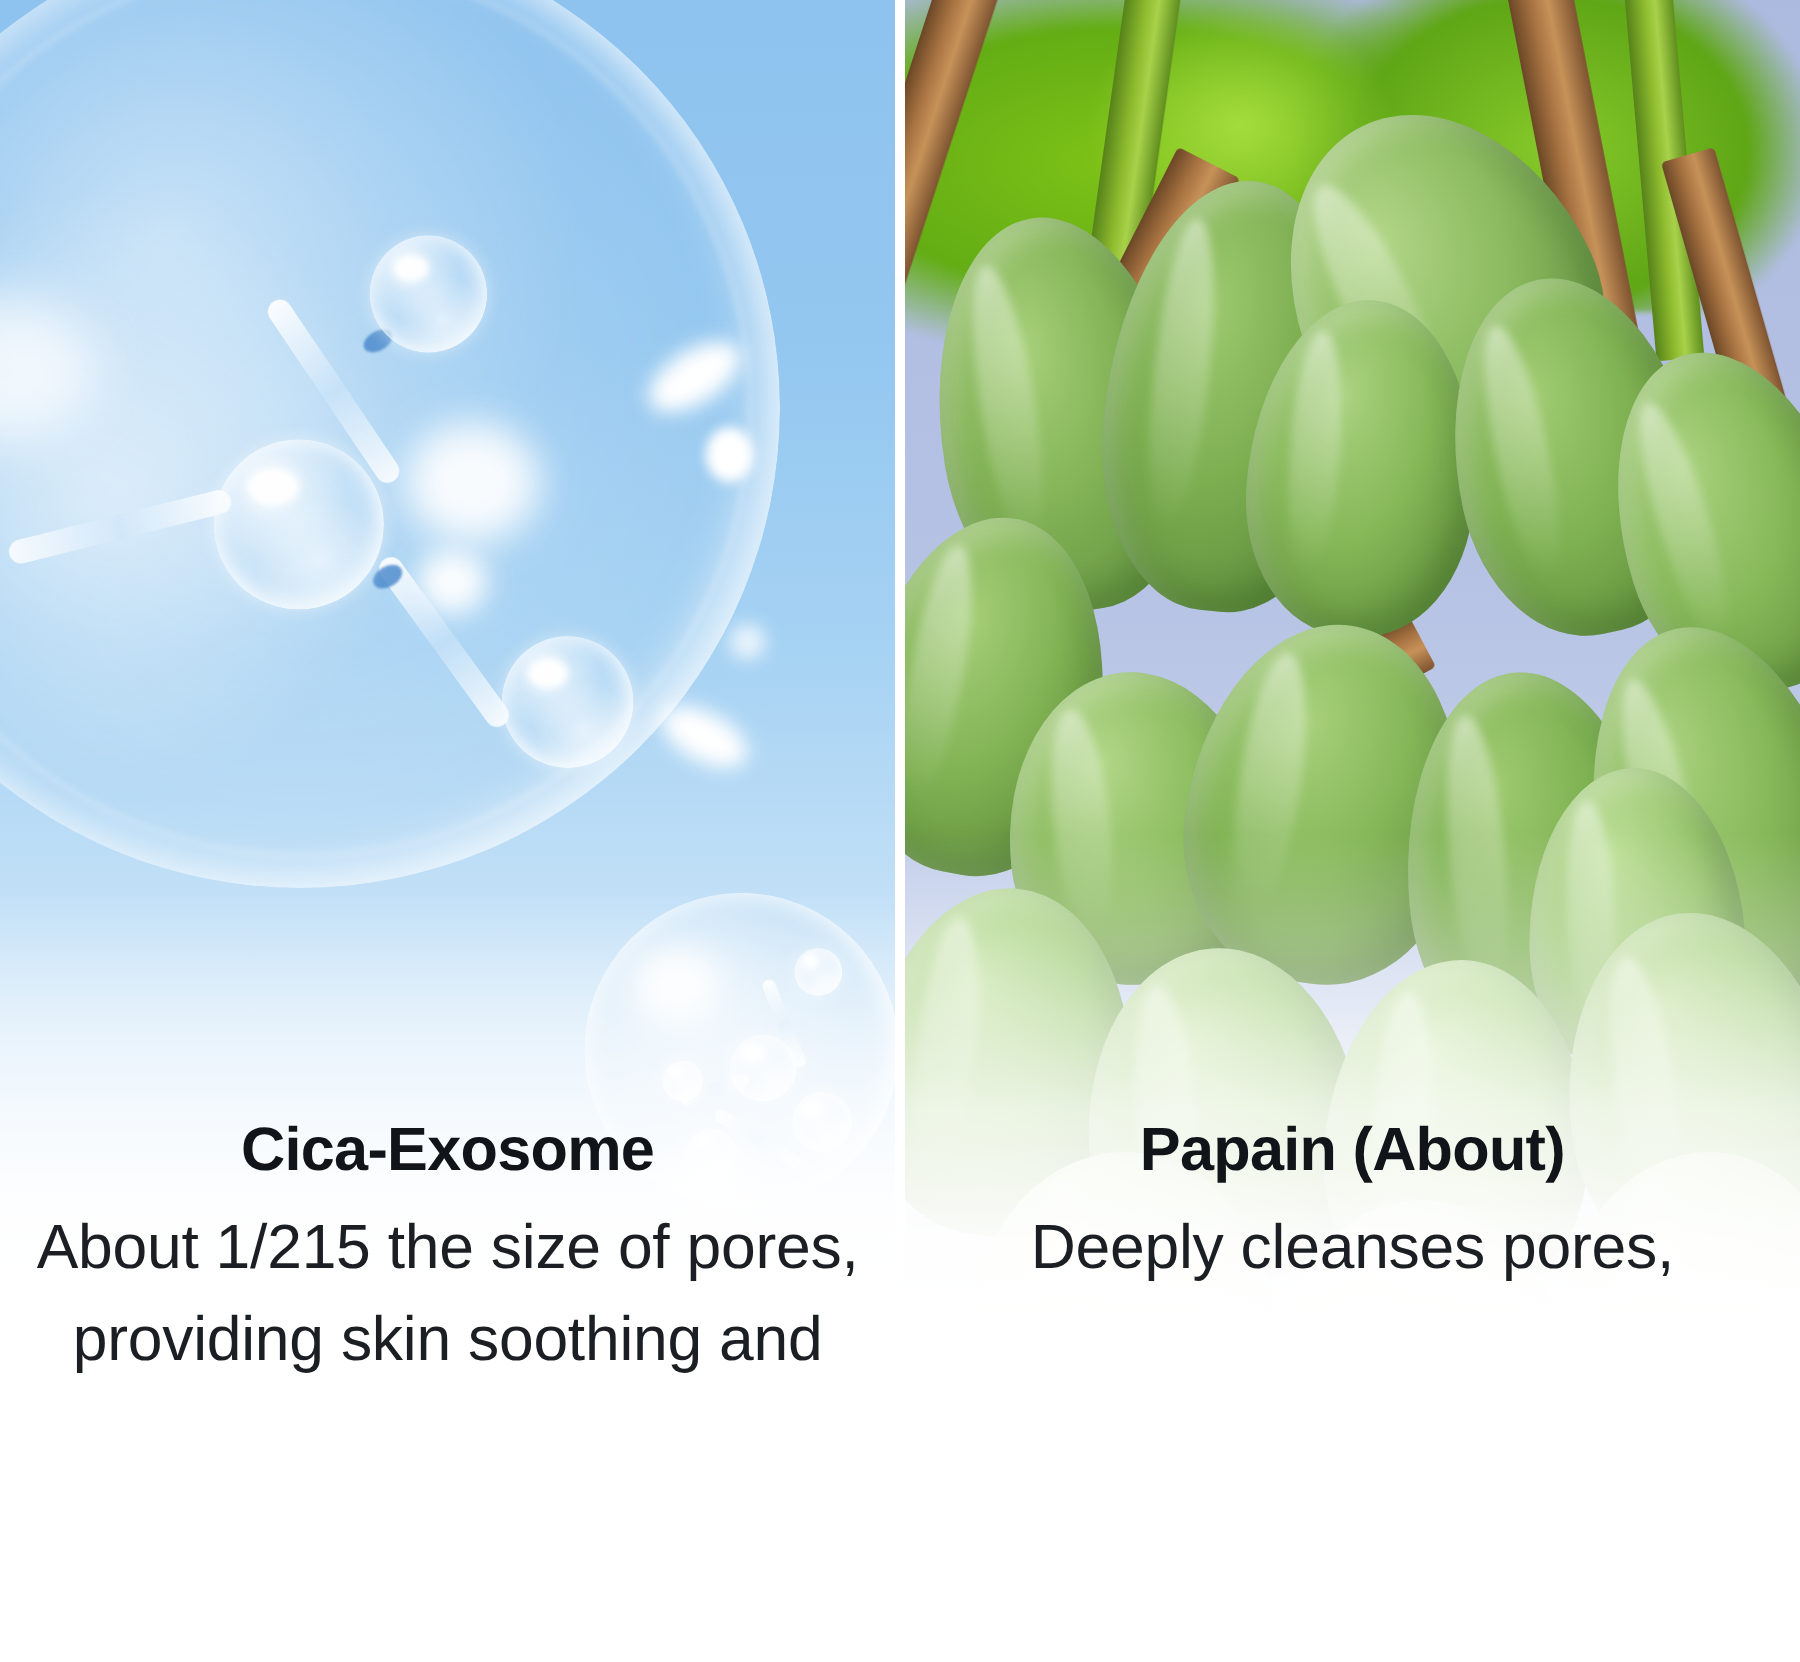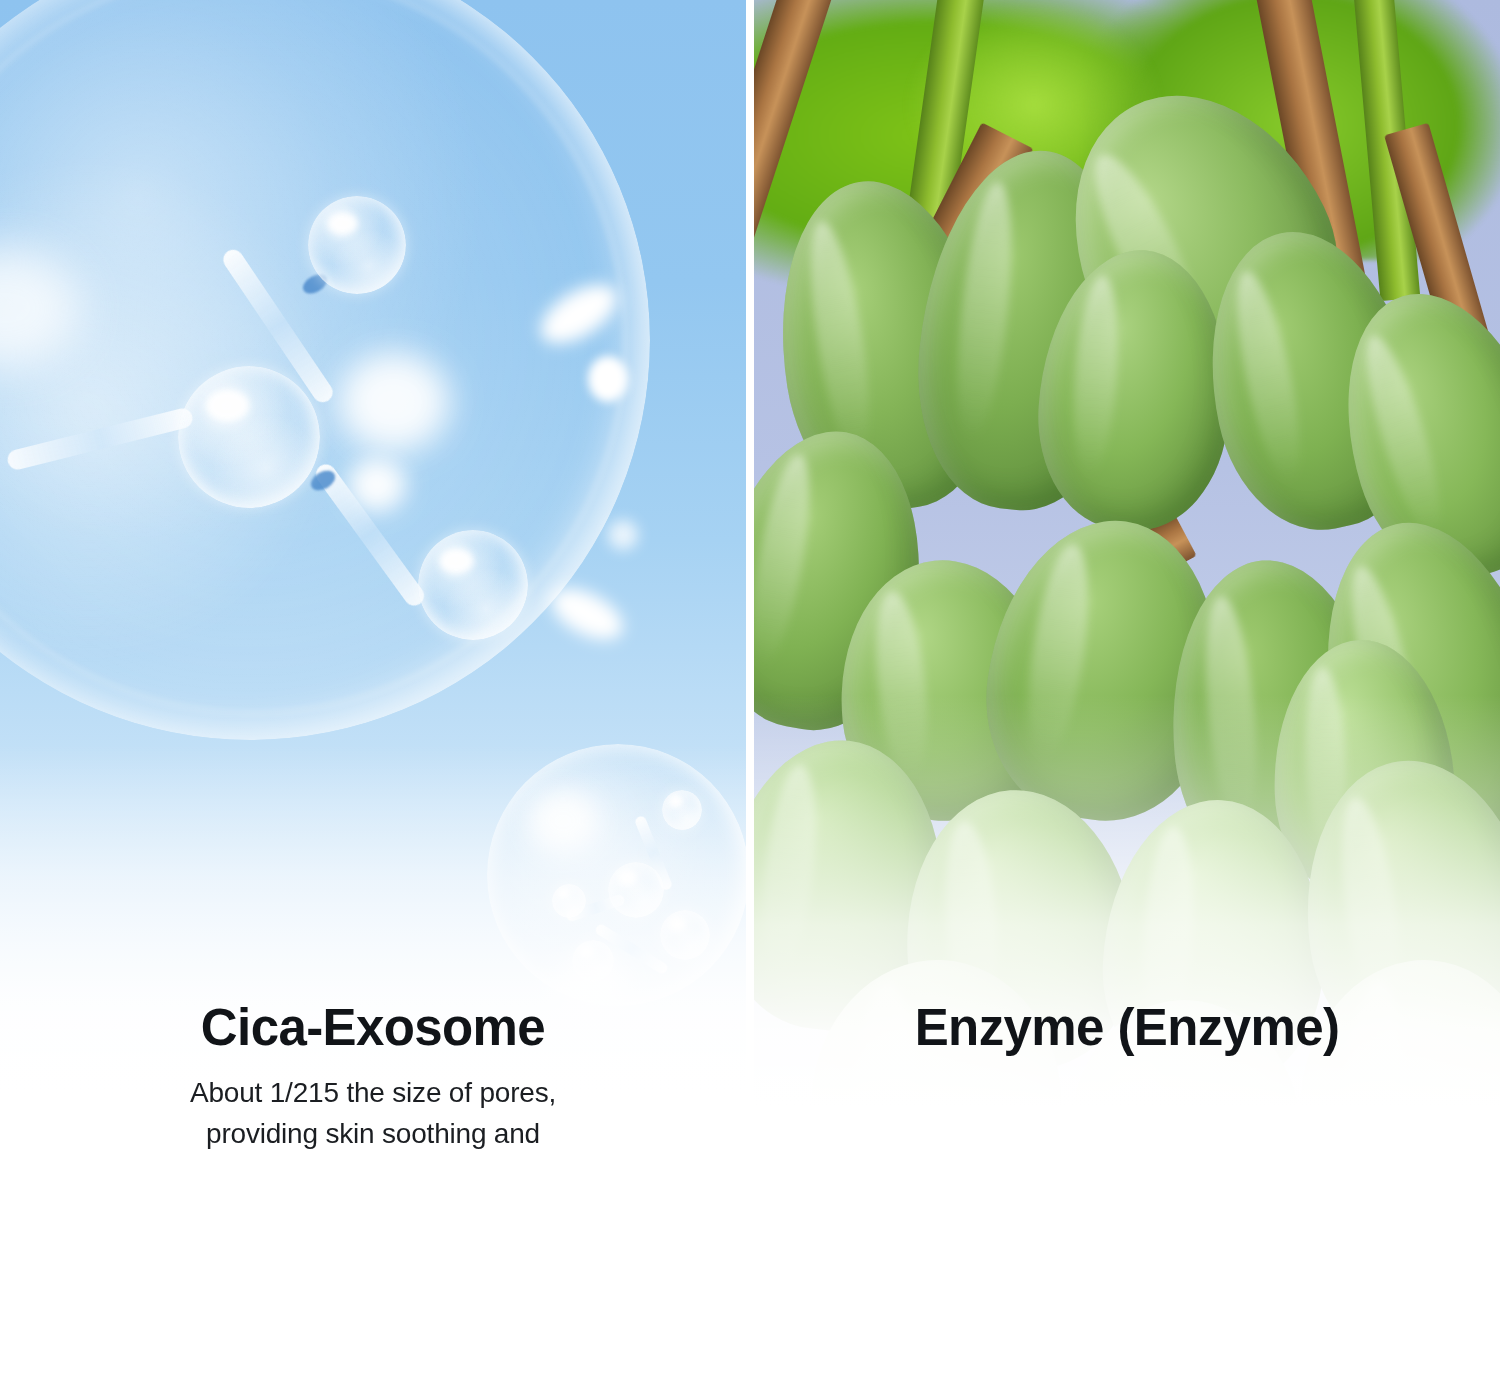--- a/index.html
+++ b/index.html
@@ -173,21 +173,21 @@
     background:linear-gradient(to bottom, rgba(255,255,255,0) 0%, rgba(255,255,255,.35) 22%, rgba(255,255,255,.80) 48%, rgba(255,255,255,.97) 70%, #ffffff 86%);
   }
 
   
   .caption{position:absolute;left:0;right:0;bottom:0;z-index:9;text-align:center;padding:0 24px 6px;box-sizing:border-box;}
   .caption-title{
     font-size:51px;font-weight:700;color:#111418;letter-spacing:-.6px;
     line-height:1.06;margin:0 0 18px 0;
   }
   .caption-body{
-    font-size:28px;font-weight:300;color:#1b1e22;line-height:1.46;margin:0;
+    font-size:52px;font-weight:300;color:#1b1e22;line-height:1.46;margin:0;
     letter-spacing:-.2px;
   }
   .caption-left{bottom:14px;}
   .caption-right{bottom:14px;}
 </style>
 </head>
 <body>
 
 <div class="stage">
 
@@ -286,18 +286,18 @@
       <div class="papaya" style="left:350px;top:800px;width:220px;height:290px;transform:rotate(3deg);background:radial-gradient(ellipse at 40% 26%,#c9e6aa 0%,#a6d080 46%,#7aa758 90%);"></div>
       <div class="papaya" style="left:552px;top:760px;width:226px;height:300px;transform:rotate(-8deg);background:radial-gradient(ellipse at 40% 26%,#c2e09f 0%,#9fcb78 46%,#74a253 90%);"></div>
       <div class="papaya" style="left:58px;top:960px;width:250px;height:250px;transform:rotate(2deg);background:radial-gradient(ellipse at 42% 26%,#d7edc3 0%,#bcdc9d 48%,#97bf7a 92%);"></div>
       <div class="papaya" style="left:316px;top:1000px;width:230px;height:230px;transform:rotate(-3deg);background:radial-gradient(ellipse at 42% 26%,#dcf0cb 0%,#c3e1a7 48%,#a0c684 92%);"></div>
       <div class="papaya" style="left:548px;top:960px;width:240px;height:250px;transform:rotate(5deg);background:radial-gradient(ellipse at 42% 26%,#d5ecc1 0%,#badb9b 48%,#96be79 92%);"></div>
 
       <div class="photo-fade"></div>
     </div>
 
     <div class="caption caption-right">
-      <h2 class="caption-title">Enzyme (Enzyme)</h2>
-      <p class="caption-body"><br><br></p>
+      <h2 class="caption-title">Papain (About)</h2>
+      <p class="caption-body"><span>Deeply cleanses pores,</span><br><br></p>
     </div>
   </div>
 
 </div>
 
 </body></html>

